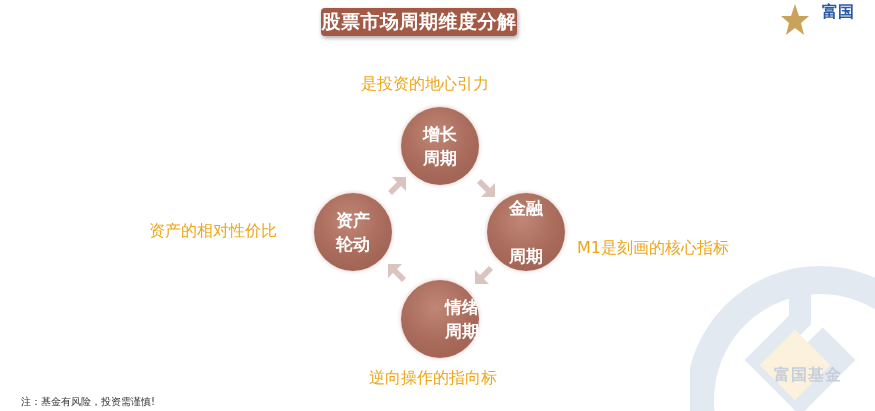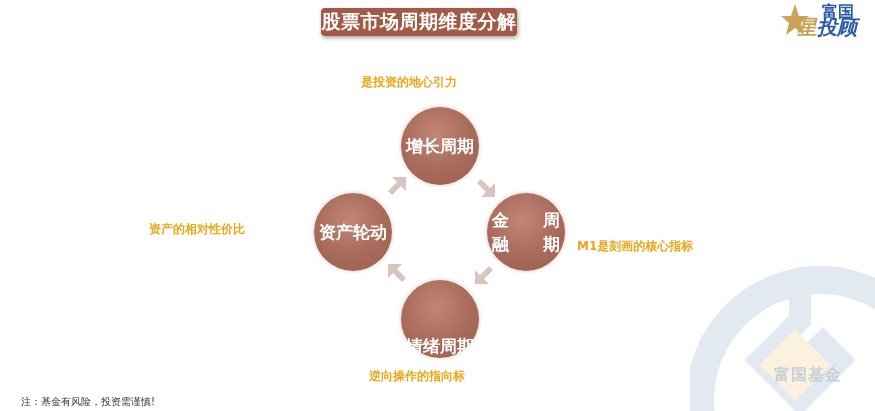--- a/index.html
+++ b/index.html
@@ -28,47 +28,46 @@
   .logo .big .xing { color: #c9a35a; }
   .watermark { position: absolute; left: 690px; top: 250px; width: 200px; height: 170px; }
   .wm-text {
     position: absolute; left: 774px; top: 365px; font-size: 16px; font-weight: bold; color: #c6cfda; letter-spacing: 1px;
   }
   .circle {
     position: absolute; width: 78px; height: 78px; border-radius: 50%;
     background: radial-gradient(circle at 45% 35%, #c08676 0%, #a86a5a 55%, #9a5e50 100%);
     box-shadow: 0 0 4px rgba(160,100,85,0.4);
     color: #fff; font-weight: bold; font-size: 17px; line-height: 24px;
-    display: flex; flex-direction: row; align-items: center; justify-content: center; text-align: center;
+    display: flex; flex-direction: column; align-items: center; justify-content: center; text-align: center;
   }
   .c-top { left: 401px; top: 107px; }
   .c-right { left: 487px; top: 193px; gap: 24px; }
   .c-bottom { left: 401px; top: 280px; align-items: flex-end; }
   .c-left { left: 314px; top: 193px; }
   .label {
-    position: absolute; color: #eda61a; font-weight: bold; font-size: 12px; white-space: nowrap;
+    position: absolute; color: #eda61a; font-weight: normal; font-size: 16px; white-space: nowrap;
   }
   .l-top { left: 361px; top: 74px; }
   .l-right { left: 577px; top: 238px; }
   .l-bottom { left: 369px; top: 368px; }
   .l-left { left: 149px; top: 221px; }
   .arrow { position: absolute; width: 24px; height: 24px; }
   .note { position: absolute; left: 21px; top: 395px; font-size: 10px; color: #333; }
 </style>
 </head>
 <body>
 
 <div class="title-box">股票市场周期维度分解</div>
 
 <div class="logo">
   <svg class="star" viewBox="0 0 34 34">
     <polygon points="20,0 24,12 34,12 26,19 29,31 20,24 11,31 14,19 6,12 16,12" fill="#c9a35a"></polygon>
   </svg>
   <span class="small">富国</span>
-  <span class="big"><span class="xing">星</span><span>投顾</span></span>
 </div>
 
 <svg class="watermark" viewBox="0 0 200 170">
   <circle cx="130" cy="150" r="120" fill="none" stroke="#e3e9f1" stroke-width="28"></circle>
   <path d="M110 20 L110 70 L70 110 L110 150 L150 110 L125 85" fill="none" stroke="#e3e9f1" stroke-width="22"></path>
   <rect x="80" y="90" width="50" height="50" transform="rotate(45 105 115)" fill="#fbf1dc"></rect>
 </svg>
 <div class="wm-text">富国基金</div>
 
 <div class="circle c-top">

